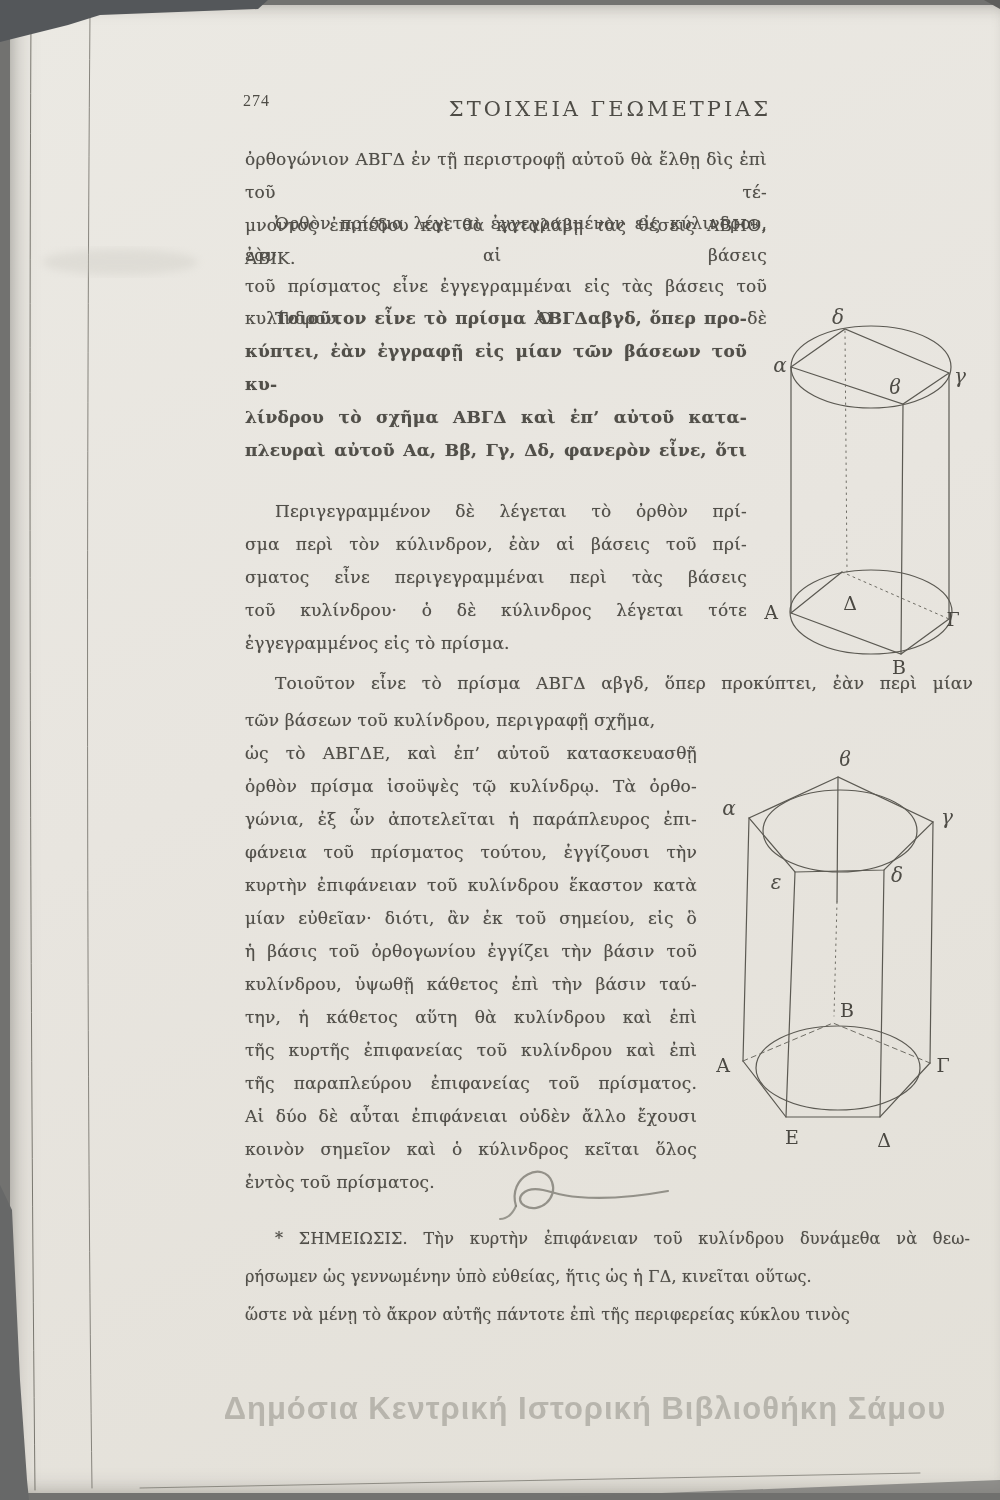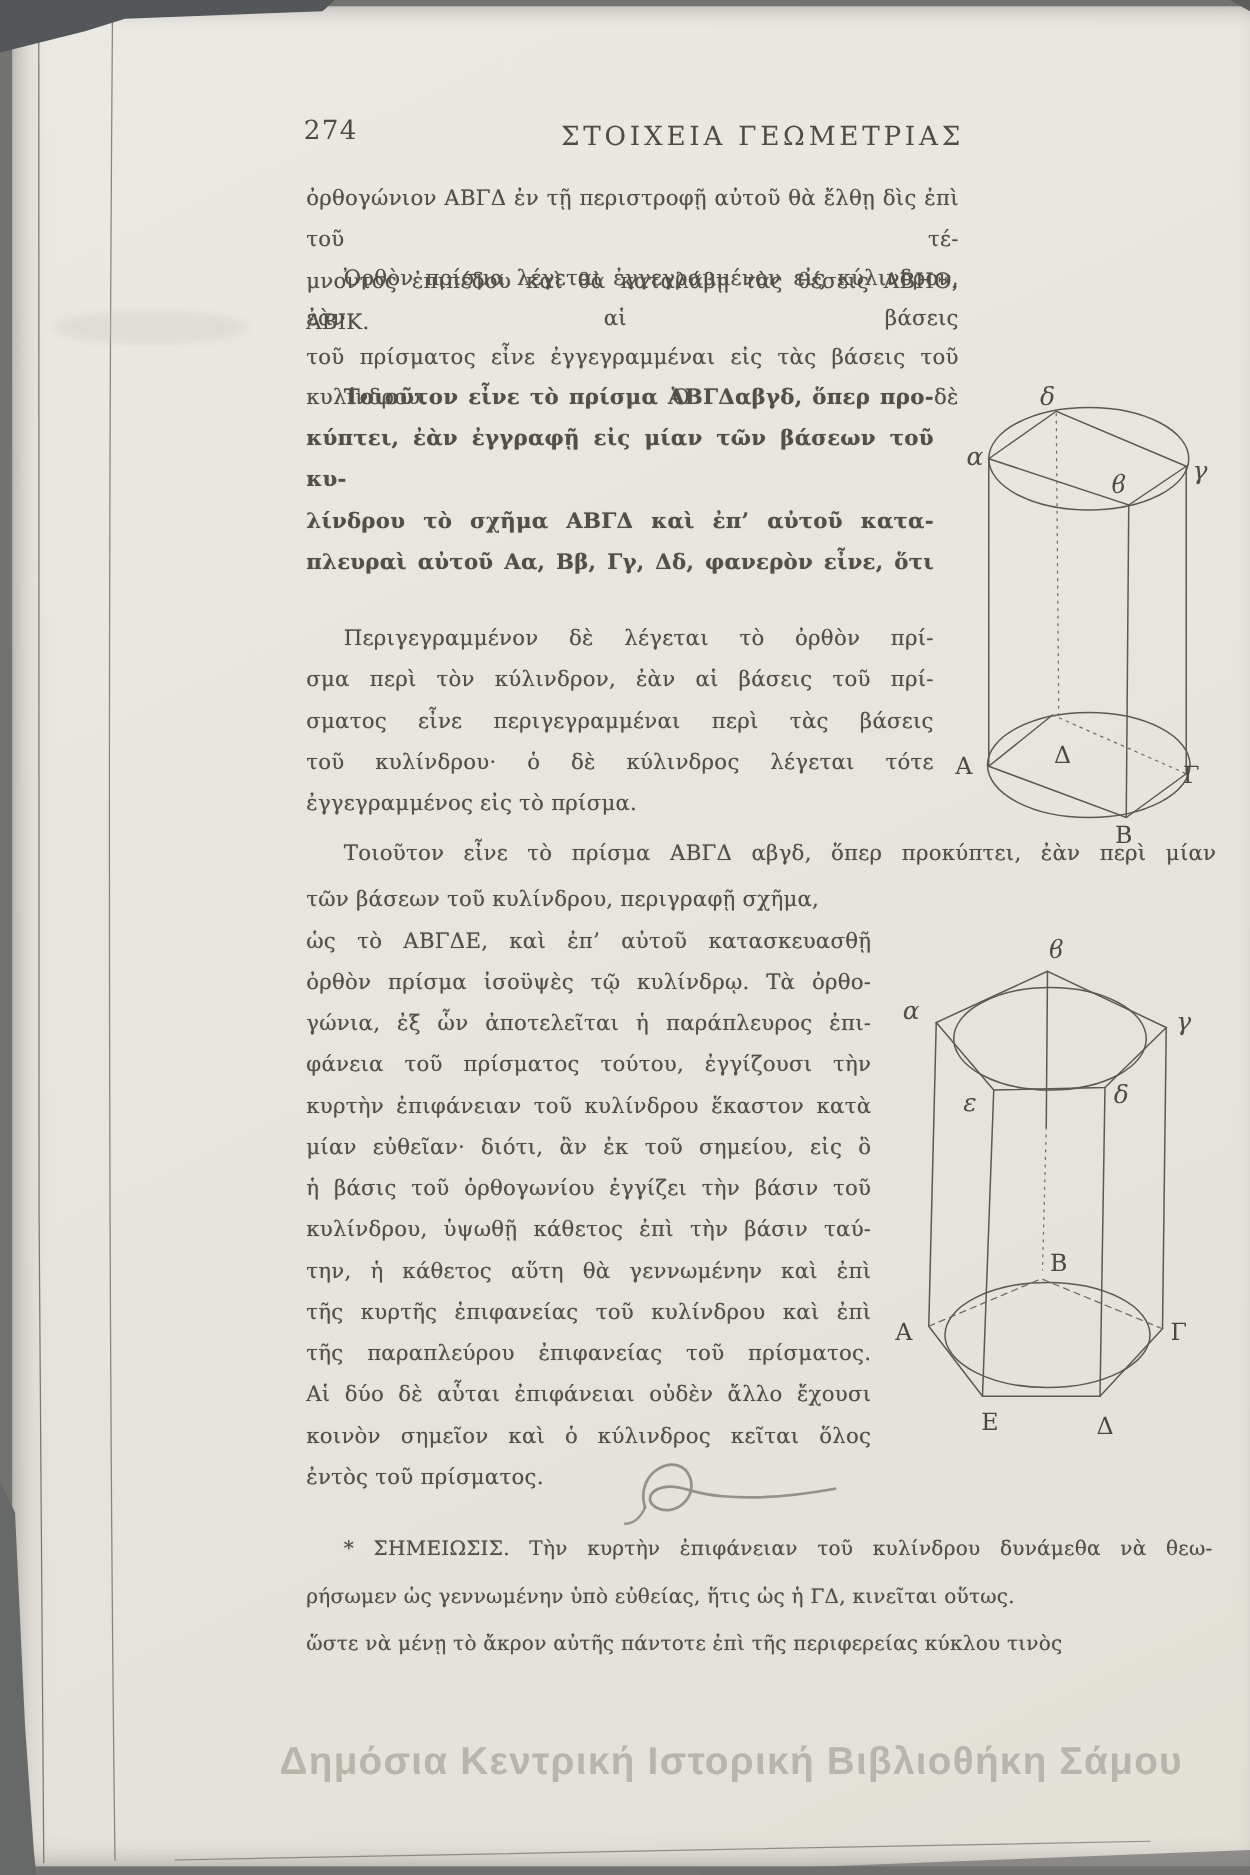--- a/index.html
+++ b/index.html
@@ -14,21 +14,21 @@
   .tline{text-align:justify;text-align-last:justify;white-space:normal;}
   .tline.end{text-align-last:left;}
   .tline.ind{text-indent:30px;}
   .b-p1{left:235px;top:138px;width:522px;line-height:33px;}
   .b-p2{left:235px;top:203px;width:522px;line-height:31.5px;}
   .b-p3{left:235px;top:297px;width:502px;line-height:33px;font-weight:bold;}
   .b-p4{left:235px;top:490px;width:502px;line-height:33px;}
   .b-p5a{left:235px;top:662px;width:728px;line-height:33px;}
   .b-p5b{left:235px;top:699px;width:452px;line-height:33px;}
   .b-fn{left:235px;top:1215px;width:725px;line-height:38px;font-size:16px;}
-  .pagenum{position:absolute;left:233px;top:87px;font-size:21px;color:#4e4c46;letter-spacing:1px;}
+  .pagenum{position:absolute;left:233px;top:87px;font-size:16px;color:#4e4c46;letter-spacing:1px;font-family:Liberation Serif, serif;}
   .header{position:absolute;left:300px;top:92px;width:600px;text-align:center;
           font-size:21px;color:#4e4c46;letter-spacing:3px;}
   .watermark{position:absolute;left:150px;top:1386px;width:850px;text-align:center;
              font-family:"Liberation Sans",sans-serif;font-weight:700;font-size:31px;
              color:rgba(168,166,157,.75);letter-spacing:1px;}
   svg.overlay{position:absolute;left:0;top:0;pointer-events:none;}
   .fig-line{stroke:#5b5952;stroke-width:1.2;fill:none;stroke-linecap:round;}
   .fig-light{stroke:#6e6c64;stroke-width:1;fill:none;stroke-linecap:round;}
   .fig-label-i{font:italic 20px "DejaVu Serif",serif;fill:#4f4d47;}
   .fig-label-u{font:19px "DejaVu Serif",serif;fill:#4a4842;}
@@ -68,21 +68,21 @@
     <div class="tblock b-p5b">
         <div class="tline end">τῶν βάσεων τοῦ κυλίνδρου, περιγραφῇ σχῆμα,</div>
         <div class="tline">ὡς τὸ ΑΒΓΔΕ, καὶ ἐπ’ αὐτοῦ κατασκευασθῇ</div>
         <div class="tline">ὀρθὸν πρίσμα ἰσοϋψὲς τῷ κυλίνδρῳ. Τὰ ὀρθο-</div>
         <div class="tline">γώνια, ἐξ ὧν ἀποτελεῖται ἡ παράπλευρος ἐπι-</div>
         <div class="tline">φάνεια τοῦ πρίσματος τούτου, ἐγγίζουσι τὴν</div>
         <div class="tline">κυρτὴν ἐπιφάνειαν τοῦ κυλίνδρου ἕκαστον κατὰ</div>
         <div class="tline">μίαν εὐθεῖαν· διότι, ἂν ἐκ τοῦ σημείου, εἰς ὃ</div>
         <div class="tline">ἡ βάσις τοῦ ὀρθογωνίου ἐγγίζει τὴν βάσιν τοῦ</div>
         <div class="tline">κυλίνδρου, ὑψωθῇ κάθετος ἐπὶ τὴν βάσιν ταύ-</div>
-        <div class="tline">την, ἡ κάθετος αὕτη θὰ γεννωμένην καὶ ἐπὶ</div>
+        <div class="tline">την, ἡ κάθετος αὕτη θὰ κυλίνδρου καὶ ἐπὶ</div>
         <div class="tline">τῆς κυρτῆς ἐπιφανείας τοῦ κυλίνδρου καὶ ἐπὶ</div>
         <div class="tline">τῆς παραπλεύρου ἐπιφανείας τοῦ πρίσματος.</div>
         <div class="tline">Αἱ δύο δὲ αὗται ἐπιφάνειαι οὐδὲν ἄλλο ἔχουσι</div>
         <div class="tline">κοινὸν σημεῖον καὶ ὁ κύλινδρος κεῖται ὅλος</div>
         <div class="tline end">ἐντὸς τοῦ πρίσματος.</div>
       </div>
     <div class="tblock b-fn">
         <div class="tline ind">* ΣΗΜΕΙΩΣΙΣ. Τὴν κυρτὴν ἐπιφάνειαν τοῦ κυλίνδρου δυνάμεθα νὰ θεω-</div>
         <div class="tline end">ρήσωμεν ὡς γεννωμένην ὑπὸ εὐθείας, ἥτις ὡς ἡ ΓΔ, κινεῖται οὕτως.</div>
         <div class="tline end">ὥστε νὰ μένῃ τὸ ἄκρον αὐτῆς πάντοτε ἐπὶ τῆς περιφερείας κύκλου τινὸς</div>

